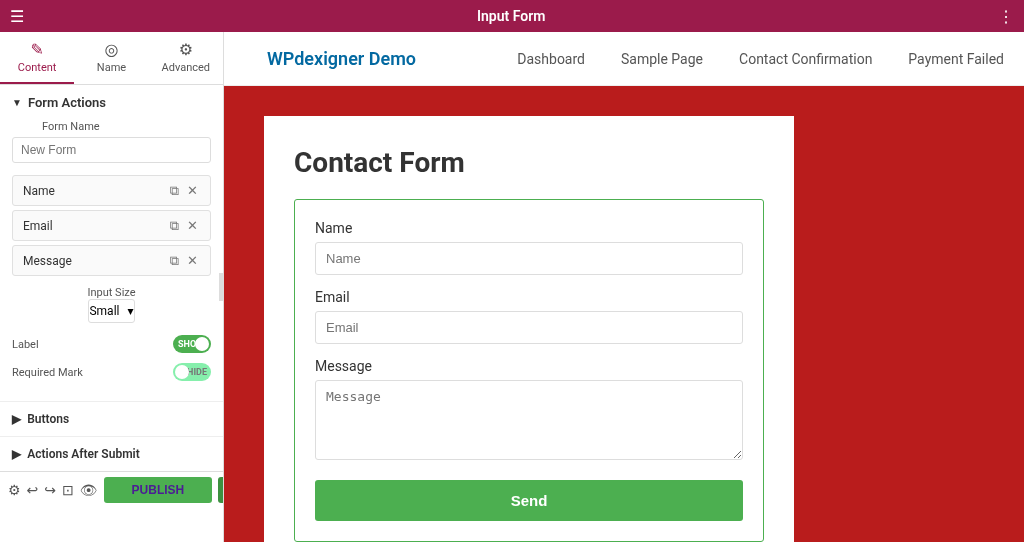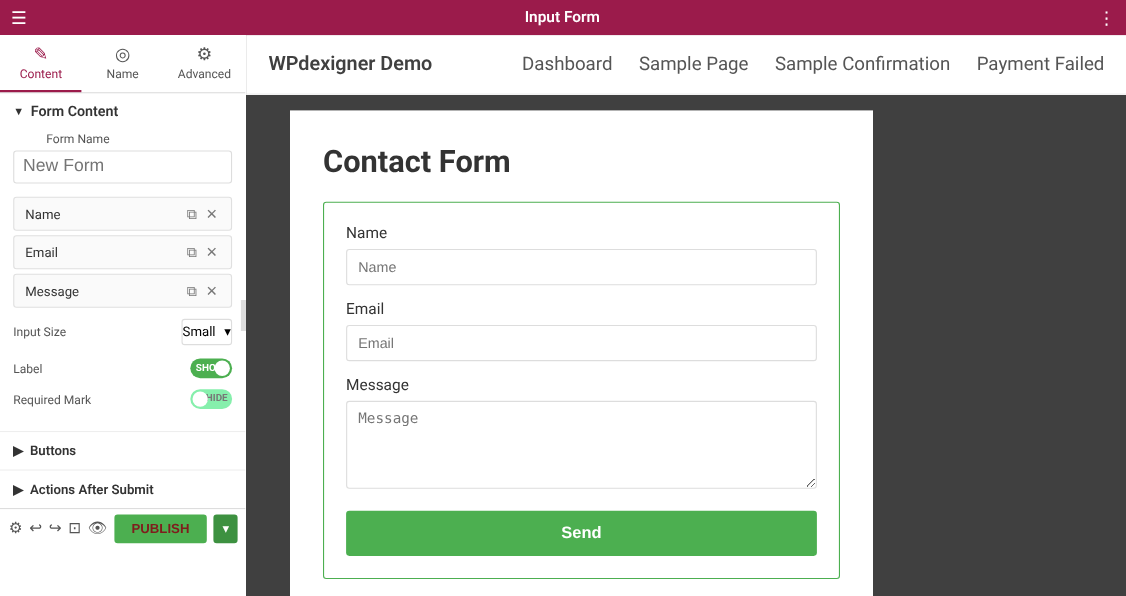--- a/index.html
+++ b/index.html
@@ -99,21 +99,21 @@
       color: #555;
       margin-bottom: 4px;
       display: block;
       padding-left: 30px;
     }
     .form-input {
       width: 100%;
       padding: 5px 8px;
       border: 1px solid #ddd;
       border-radius: 3px;
-      font-size: 16px;
+      font-size: 12px;
       color: #888;
     }
 
     .field-list {
       display: flex;
       flex-direction: column;
       gap: 4px;
       margin-bottom: 10px;
     }
     .field-item {
@@ -157,20 +157,21 @@
       justify-content: center;
       gap: 4px;
       margin-bottom: 14px;
     }
 
     .input-size-group {
       display: flex;
       align-items: center;
       justify-content: space-between;
       margin-bottom: 12px;
+      flex-direction: column;
     }
     .input-size-label {
       font-size: 11px;
       color: #555;
     }
     .input-size-select {
       padding: 4px 0;
       border: 1px solid #ddd;
       border-radius: 3px;
       font-size: 12px;
@@ -269,23 +270,23 @@
       height: 24px;
       display: flex;
       align-items: center;
       justify-content: center;
       color: #555;
       font-size: 14px;
       cursor: pointer;
     }
     .publish-btn {
       background: #4CAF50;
-      color: #7f1d1d;
+      color: #4c1d95;
       border: none;
-      padding: 6px 16px;
+      padding: 6px 28px;
       border-radius: 3px;
       font-size: 12px;
       font-weight: 600;
       cursor: pointer;
       margin-left: auto;
     }
     .publish-arrow {
       background: #3d9140;
       color: white;
       border: none;
@@ -329,40 +330,42 @@
       padding: 0 20px;
       height: 54px;
       display: flex;
       align-items: center;
       gap: 30px;
       flex-shrink: 0;
     }
     .site-title {
       font-size: 18px;
       font-weight: 600;
-      color: #404040;
+      color: #0369a1;
+      margin-left: 23px;
     }
     .nav-links {
       display: flex;
       gap: 24px;
       margin-left: auto;
     }
     .nav-link {
-      font-size: 17px;
+      font-size: 14px;
       color: #555;
       cursor: pointer;
       text-decoration: none;
+      margin-left: 12px;
     }
 
     
     .page-content {
       flex: 1;
       overflow-y: auto;
-      padding: 14px 40px;
-      background: #404040;
+      padding: 30px 40px;
+      background: #b91c1c;
     }
     .contact-form-container {
       background: white;
       padding: 30px;
       max-width: 530px;
     }
     .contact-form-title {
       font-size: 28px;
       font-weight: 700;
       color: #333;
@@ -439,21 +442,21 @@
       </div>
       <div class="sidebar-tab">
         <span class="sidebar-tab-icon">⚙</span>
         <span>Advanced</span>
       </div>
     </div>
 
     <div class="sidebar-section">
       <div class="sidebar-section-header">
         <span class="chevron">▼</span>
-        <span>Form Content</span>
+        <span>Form Actions</span>
       </div>
 
       <div class="form-group">
         <label class="form-label">Form Name</label>
         <input class="form-input" type="text" placeholder="New Form" style="">
       </div>
 
       <div class="field-list">
         <div class="field-item">
           <span class="field-item-name">Name</span>
@@ -535,21 +538,21 @@
     <div class="collapse-handle">‹</div>
   </div>
 
   <div class="content-area">
 
     <div class="nav-bar">
       <span class="site-title">WPdexigner Demo</span>
       <div class="nav-links">
         <a class="nav-link">Dashboard</a>
         <a class="nav-link">Sample Page</a>
-        <a class="nav-link">Sample Confirmation</a>
+        <a class="nav-link">Contact Confirmation</a>
         <a class="nav-link">Payment Failed</a>
       </div>
     </div>
 
     <div class="page-content">
       <div class="contact-form-container">
         <h1 class="contact-form-title">Contact Form</h1>
 
         <div class="form-section">
           <label class="cf-label">Name</label>

